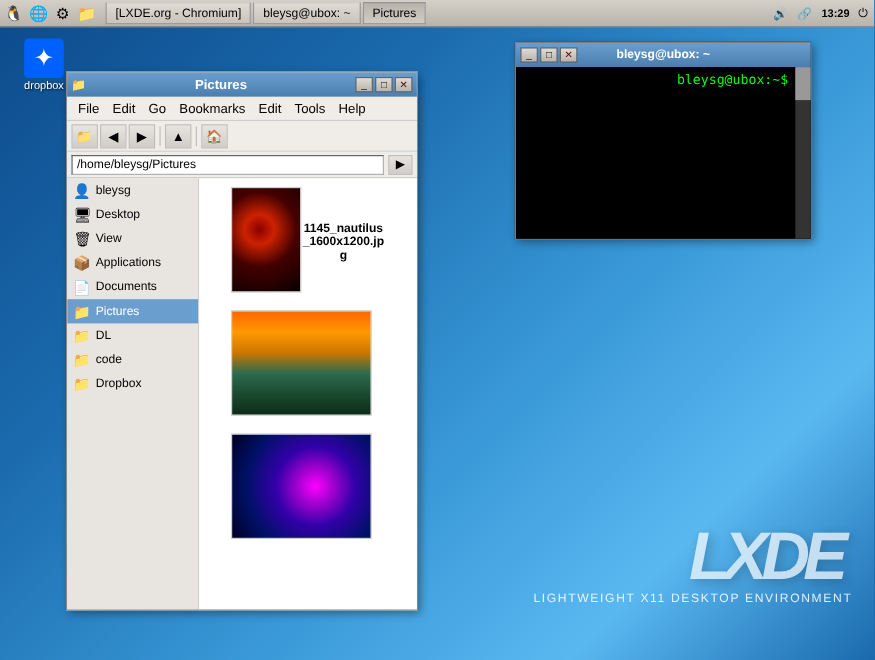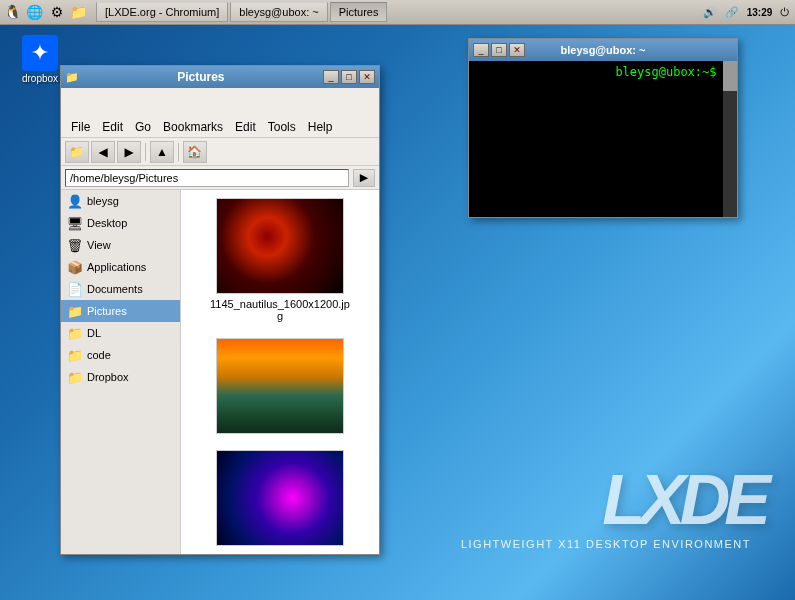--- a/index.html
+++ b/index.html
@@ -133,21 +133,20 @@
     .win-btn.close { color: #600; }
 
     
     .menubar {
       background: #f0ede8;
       border-bottom: 1px solid #ccc;
       height: 22px;
       display: flex;
       align-items: center;
       padding: 0 4px;
-      margin-top: 28px;
     }
     .menu-item {
       padding: 2px 6px;
       cursor: pointer;
       font-size: 12px;
     }
 
     
     .toolbar {
       background: #f0ede8;
@@ -245,25 +244,26 @@
       flex: 1;
       overflow-y: auto;
       padding: 8px;
       display: flex;
       flex-direction: column;
       gap: 16px;
       background: white;
     }
     .file-item {
       display: flex;
-      flex-direction: column;
+      flex-direction: row;
       align-items: center;
       cursor: pointer;
       width: 140px;
       align-self: center;
+      font-weight: bold;
     }
     .file-thumbnail {
       width: 128px;
       height: 96px;
       border: 1px solid #ccc;
       overflow: hidden;
       display: flex;
       align-items: center;
       justify-content: center;
     }
@@ -518,20 +518,20 @@
       <div class="term-content">
         <span>bleysg@ubox:~$</span>
         <span style="background:#00ff00;color:black;">█</span>
       </div>
       <div class="term-scrollbar">
         <div style="width:100%;height:30px;background:#999;margin-top:0;"></div>
       </div>
     </div>
   </div>
 
-  <div style="position:absolute;bottom:60px;right:30px;color:white;font-size:70px;font-weight:bold;font-style:italic;opacity:0.7;letter-spacing:-6px;text-shadow:3px 3px 10px rgba(0,0,0,0.3);">
+  <div style="position:absolute;bottom:60px;right:30px;color:white;font-size:61px;font-weight:bold;font-style:italic;opacity:0.7;letter-spacing:-6px;text-shadow:3px 3px 10px rgba(0,0,0,0.3);">
     LXDE
   </div>
-  <div style="position:absolute;bottom:50px;right:44px;color:white;font-size:11px;letter-spacing:1.5px;opacity:0.85;text-transform:uppercase;">
+  <div style="position:absolute;bottom:50px;right:20px;color:white;font-size:11px;letter-spacing:1.5px;opacity:0.85;text-transform:uppercase;">
     <span>Lightweight X11 Desktop Environment</span>
   </div>
 
 </div>
 
 </body></html>

